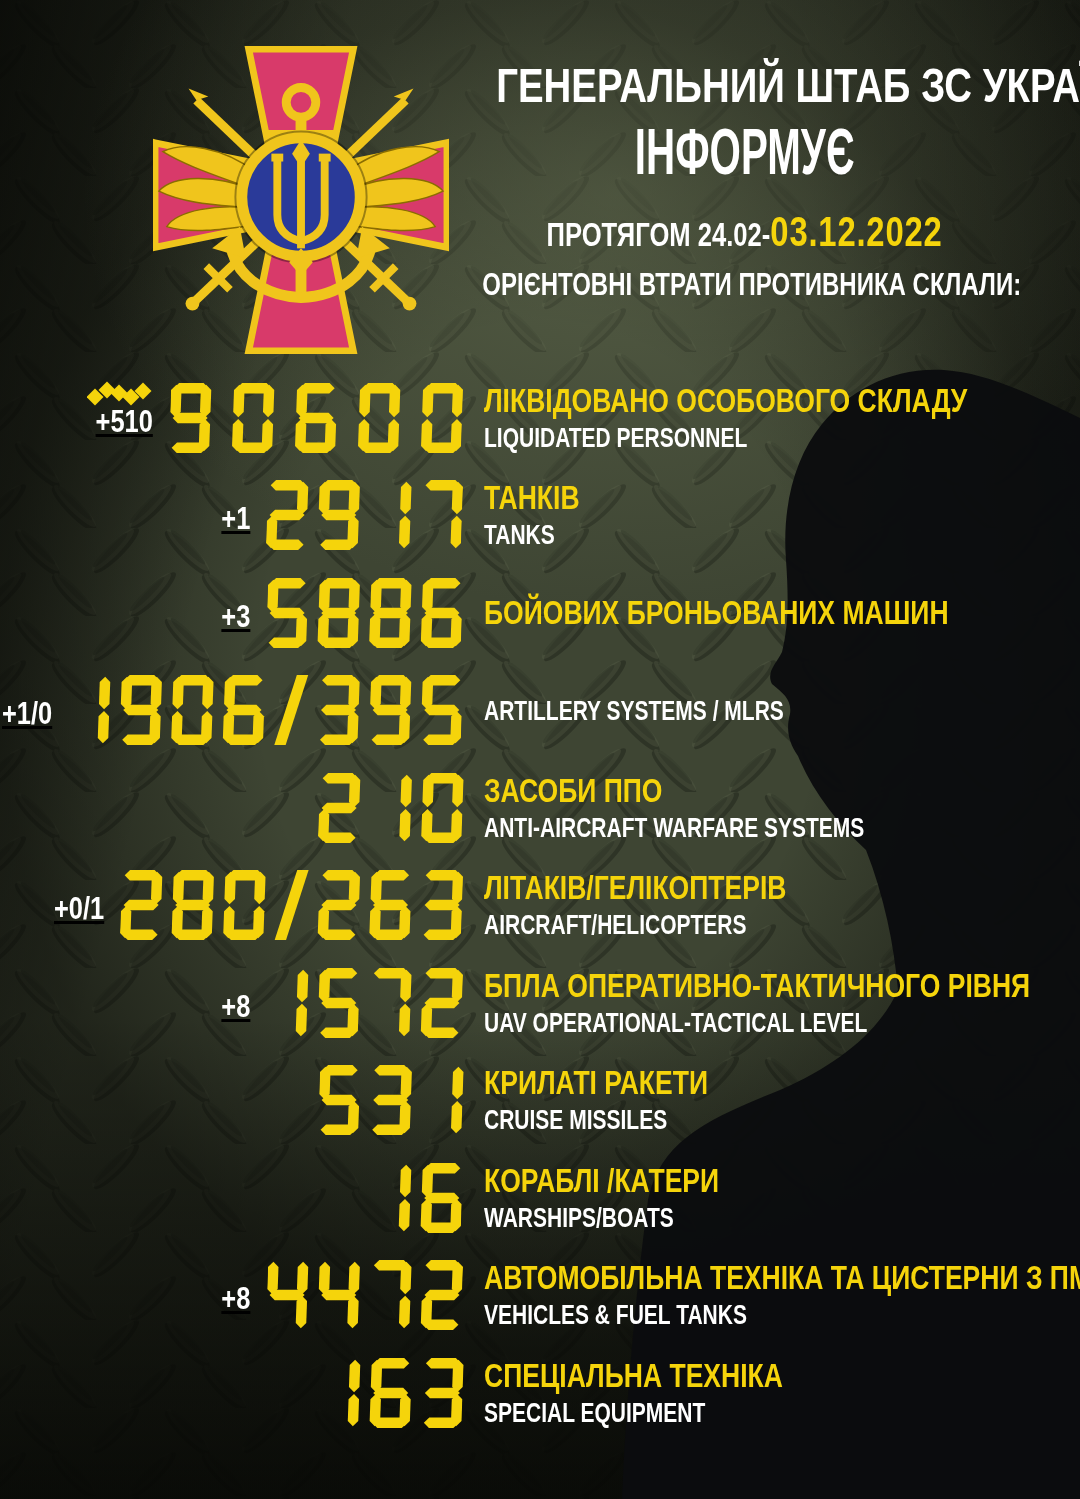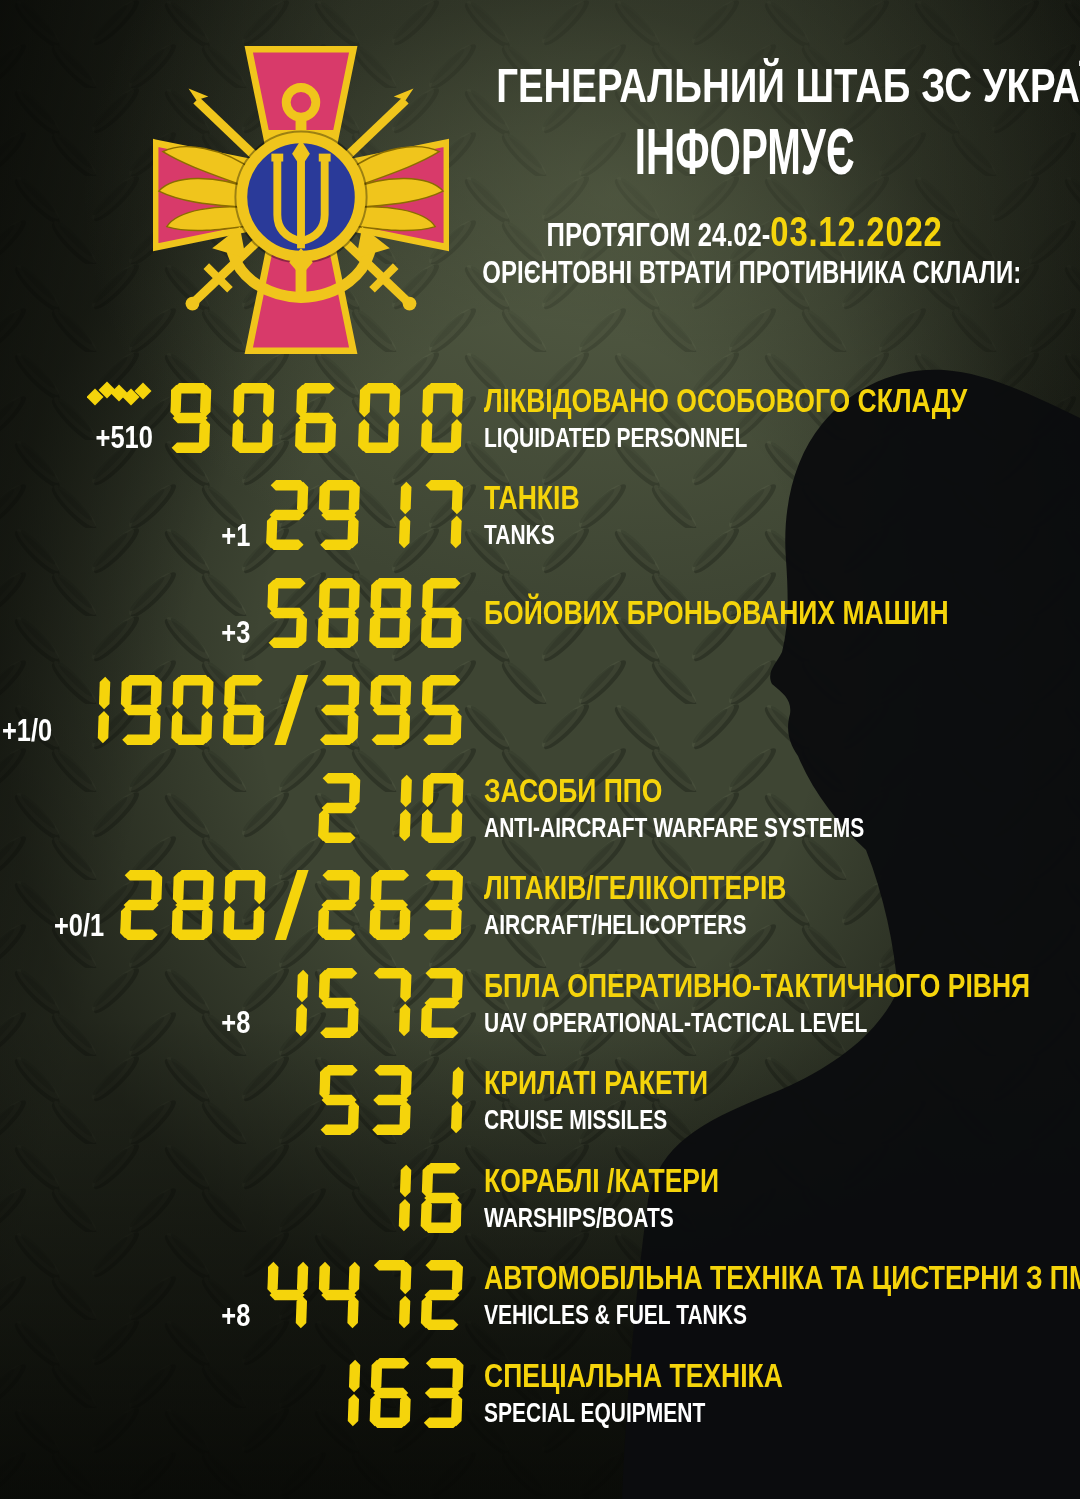--- a/index.html
+++ b/index.html
@@ -24,26 +24,26 @@
   .emblem{position:absolute;left:153px;top:46px;width:296px;height:308px;}
 
   .titles{position:absolute;left:415px;top:58px;width:660px;text-align:center;color:#fff;}
   .cond-c{display:inline-block;transform:scale(0.80,1.02);transform-origin:center;white-space:nowrap;}
   .cond-c2{display:inline-block;transform:scale(0.64,1.04);transform-origin:center;white-space:nowrap;}
   .title{font-size:48px;font-weight:700;letter-spacing:0px;}
   .subtitle{font-size:63px;font-weight:700;line-height:0.98;margin-top:8px;}
   .period{margin-top:26px;white-space:nowrap;}
   .period .pfx{font-size:32px;font-weight:700;color:#fff;}
   .period .date{font-size:41px;font-weight:700;color:#f5d40b;letter-spacing:1px;}
-  .lead{margin-top:0;font-size:30px;font-weight:700;color:#fff;}
+  .lead{margin-top:12px;font-size:30px;font-weight:700;color:#fff;}
 
   .rows{position:absolute;left:0;right:0;top:368px;}
   .row{height:97.5px;display:flex;align-items:center;}
   .num-area{width:462px;display:flex;justify-content:flex-end;align-items:flex-end;height:72px;flex:0 0 auto;}
-  .inc-col{display:flex;flex-direction:column;align-items:flex-end;justify-content:space-between;height:72px;margin-right:17px;}
+  .inc-col{display:flex;flex-direction:column;align-items:flex-end;height:72px;margin-right:17px;text-decoration:underline;}
   .approx-icon{width:66px;height:26px;display:block;}
   .inc{font-size:31px;font-weight:700;color:#fff;line-height:0.95;transform:scaleX(0.82);transform-origin:right bottom;white-space:nowrap;}
   .segwrap{height:70px;transform:skewX(-2deg);}
   .segwrap svg{display:block;height:70px;}
   .labels{margin-left:22px;display:flex;flex-direction:column;justify-content:center;}
   .cond{display:inline-block;transform:scaleX(0.78);transform-origin:left center;white-space:nowrap;}
   .cond-en{display:inline-block;transform:scaleX(0.75);transform-origin:left center;white-space:nowrap;}
   .label-ua{font-size:34px;font-weight:700;color:#f5d40b;line-height:1.12;}
   .label-en{font-size:28px;font-weight:700;color:#fff;line-height:1.12;margin-top:3px;}
 </style>
@@ -379,20 +379,21 @@
                   <polygon points="406,6 412,0 440,0 446,6 440,12 412,12"></polygon>
                   <polygon points="409,2 415,8 415,33 409,39 403,33 403,8"></polygon>
                   <polygon points="406,40 412,34 440,34 446,40 440,46 412,46"></polygon>
                   <polygon points="443,41 449,47 449,72 443,78 437,72 437,47"></polygon>
                   <polygon points="406,74 412,68 440,68 446,74 440,80 412,80"></polygon>
                 </g>
               </svg>
             </div>
       </div>
       <div class="labels">
+        <div><span class="cond-en label-en">ARTILLERY SYSTEMS / MLRS</span></div>
       </div>
     </div>
 
     <div class="row">
       <div class="num-area">
 
         <div class="segwrap">
               <svg viewBox="0 0 164 80" style="width:143.5px">
                 <g fill="#f5d40b">
                   <polygon points="3,6 9,0 37,0 43,6 37,12 9,12"></polygon>

